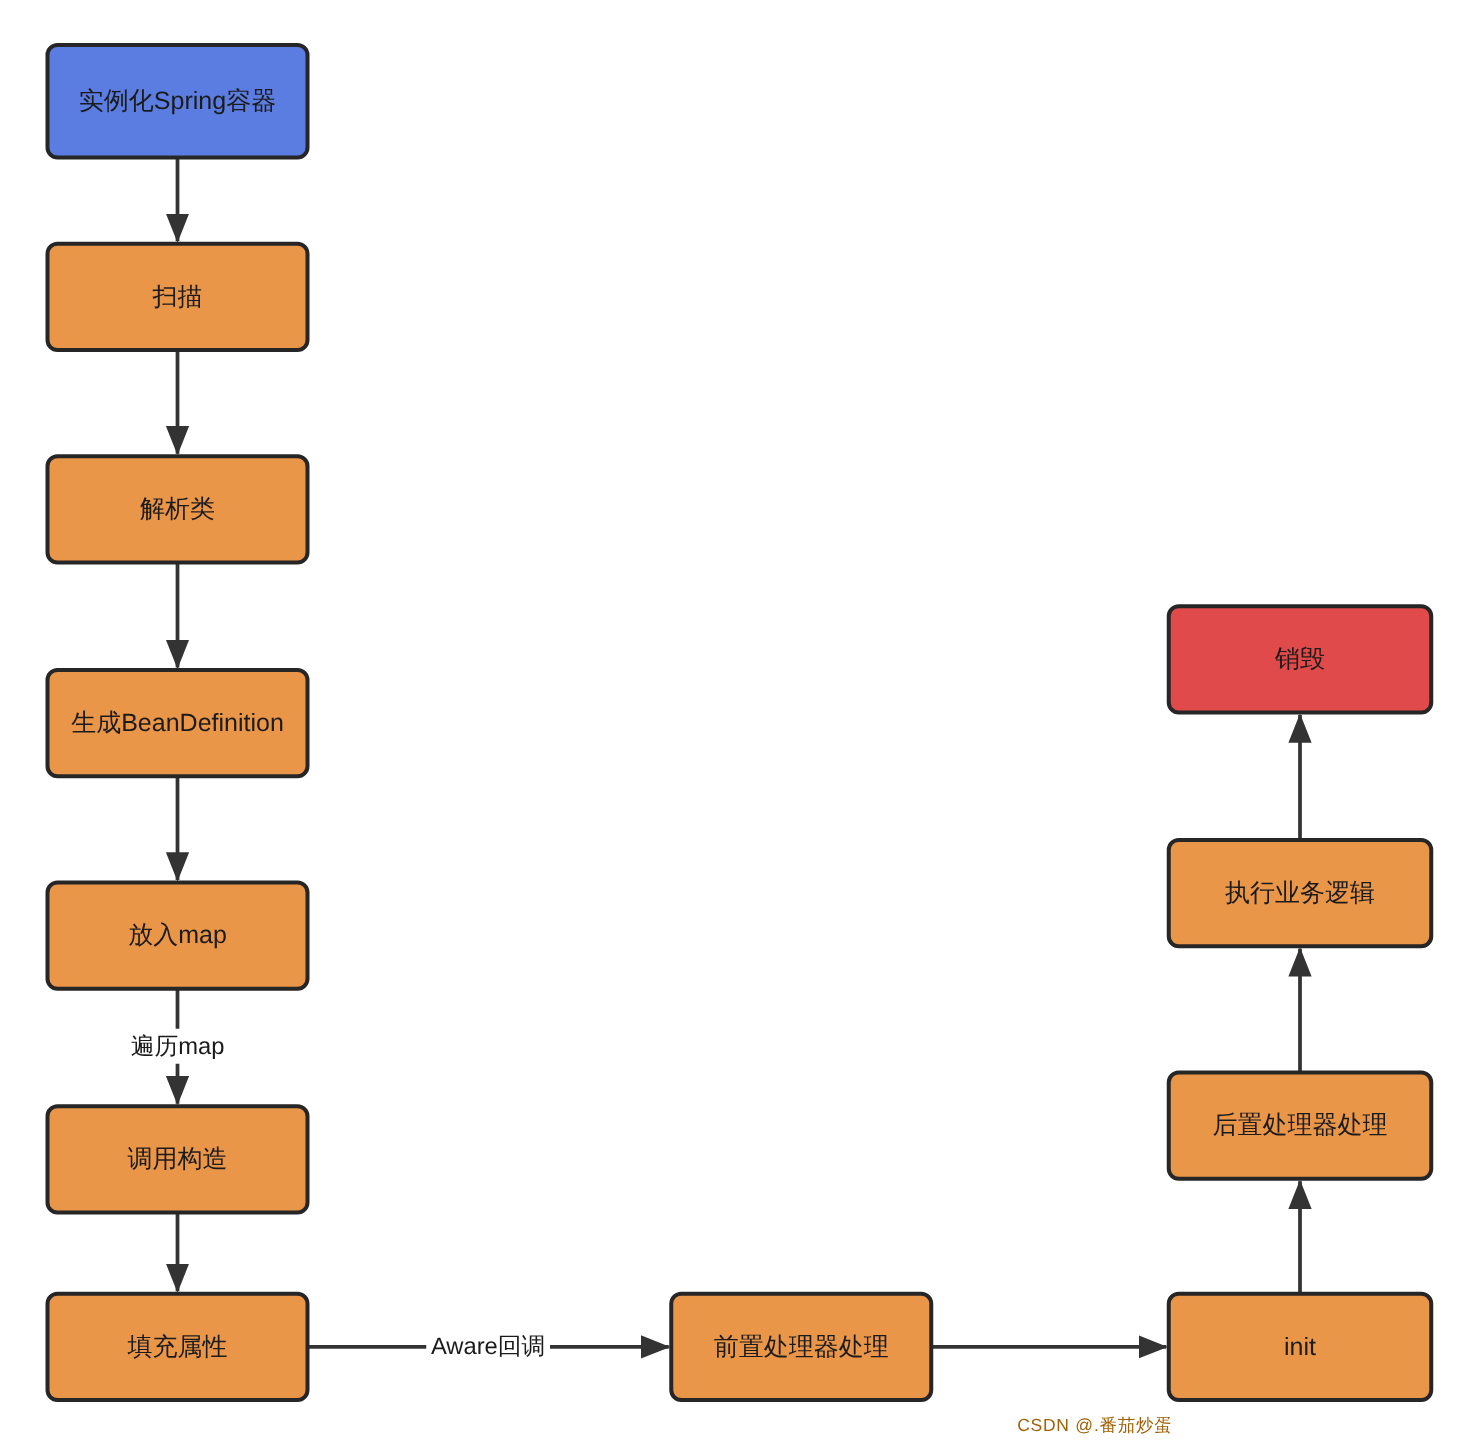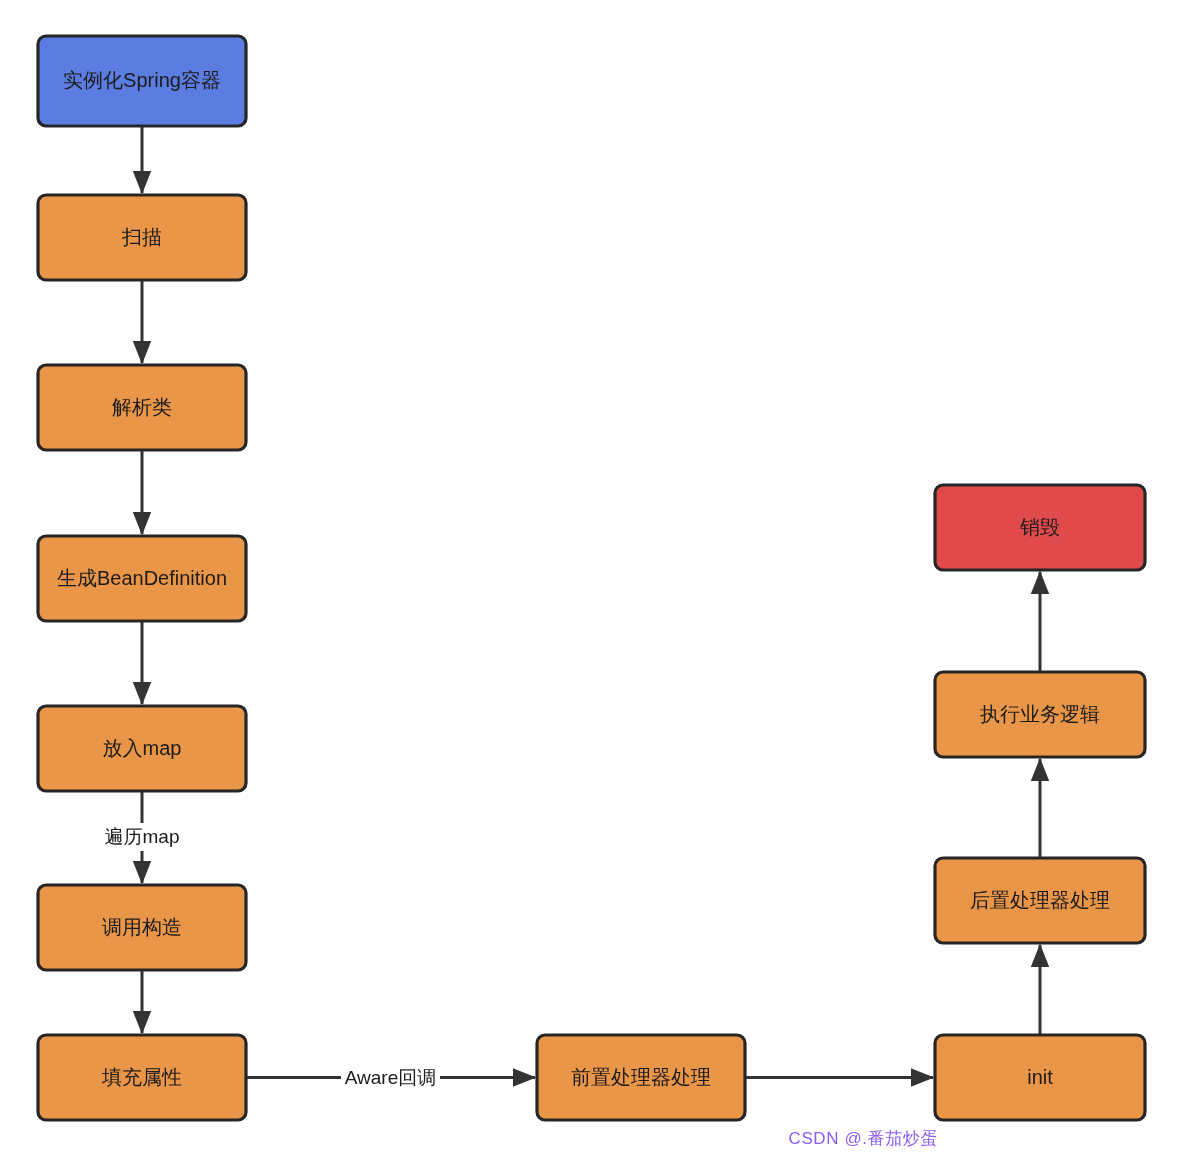--- a/index.html
+++ b/index.html
@@ -54,22 +54,22 @@
     font-size: 19px;
     fill: #1b1b1b;
     text-anchor: middle;
     dominant-baseline: middle;
   }
   .watermark {
     position: absolute;
     right: 14px;
     bottom: 8px;
     font-family: "Liberation Sans", "DejaVu Sans", sans-serif;
-    font-size: 17px;
-    color: #8b5cf6;
+    font-size: 14px;
+    color: #a16207;
     letter-spacing: 0.6px;
     user-select: none;
   }
 </style>
 </head>
 <body>
 
 <div id="diagram-root">
 
   <svg class="flow-canvas" viewBox="0 0 1182 1158" xmlns="http://www.w3.org/2000/svg">

